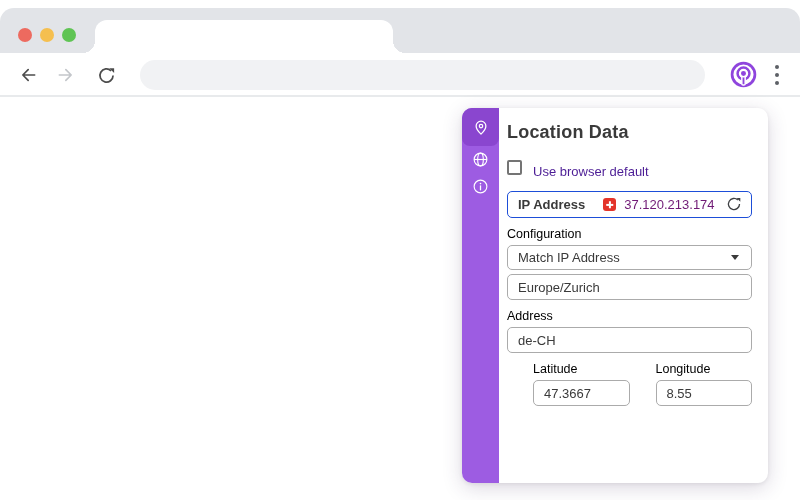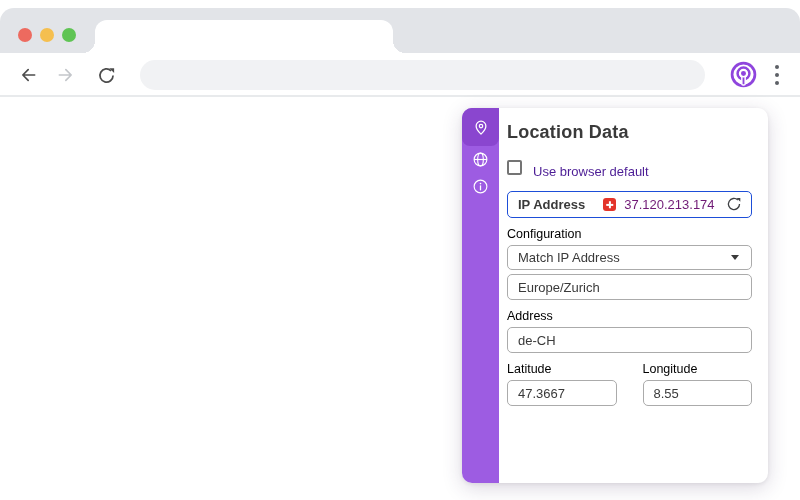--- a/index.html
+++ b/index.html
@@ -63,21 +63,21 @@
   .refresh-btn { border:none; background:transparent; width:18px; height:18px; cursor:pointer; padding:0; }
 
   .field-label { margin-top:9px; font-size:12.5px; color:#000000; }
   .selectbox { margin-top:4px; height:25px; border:1px solid #ababab; border-radius:5px;
     display:flex; align-items:center; padding:0 12px 0 10px; cursor:pointer; background:#fff; }
   .selectbox span.val { font-size:13px; color:#3a3a3a; flex:1; }
   .caret { width:0; height:0; border-left:4.5px solid transparent; border-right:4.5px solid transparent;
     border-top:5.5px solid #3a3a3a; }
   .tinput { margin-top:4px; width:100%; height:26px; border:1px solid #ababab; border-radius:5px;
     font-family:"Liberation Sans",sans-serif; font-size:13px; color:#3a3a3a; padding:8px 10px; background:#fff; }
-  .geo-row { display:flex; gap:26px; }
+  .geo-row { display:flex; gap:26px;margin-left:26px; }
   .geo-col { flex:1; }
 </style>
 </head>
 <body>
 
 <div class="screen">
 
   <div class="tabstrip">
     <div class="traffic">
       <span class="tl-red"></span>

